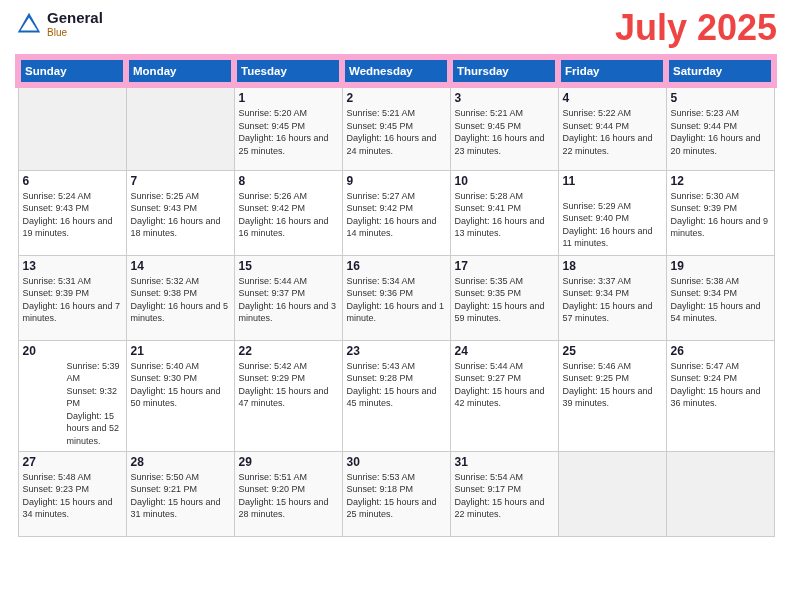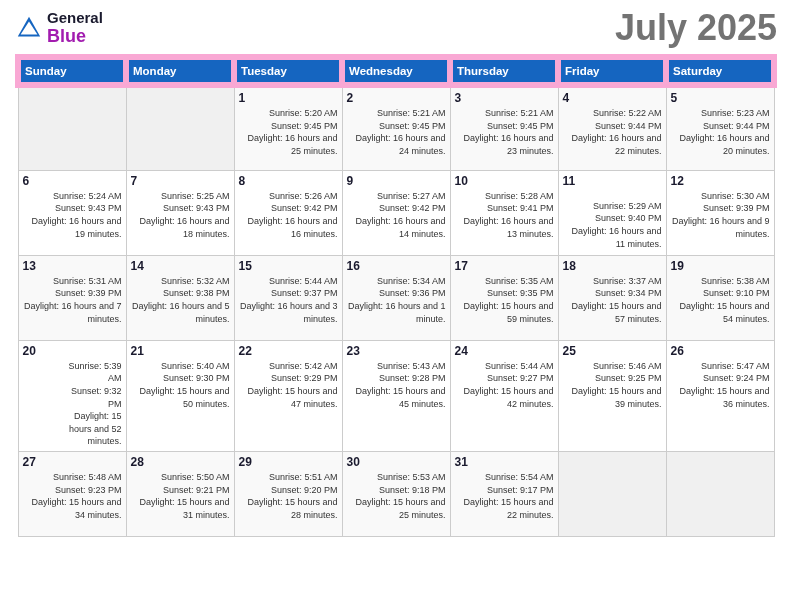--- a/index.html
+++ b/index.html
@@ -31,35 +31,35 @@
       display: flex;
       flex-direction: column;
       line-height: 1.1;
     }
     .logo-general {
       font-size: 15px;
       font-weight: bold;
       color: #1a1a2e;
     }
     .logo-blue {
-      font-size: 18px;
-      font-weight: bold;
-      color: #a21caf;
+      font-size: 10px;
+      font-weight: normal;
+      color: #a16207;
     }
     .logo-icon {
       width: 28px;
       height: 28px;
     }
     .title-area {
       text-align: right;
     }
     .month-title {
       font-size: 36px;
       font-weight: bold;
-      color: #737373;
+      color: #ef4444;
       line-height: 1;
     }
     .location {
       font-size: 14px;
       color: #333;
       margin-top: 2px;
     }
     .calendar {
       width: 100%;
       border-collapse: collapse;
@@ -90,21 +90,20 @@
       font-size: 12px;
       font-weight: bold;
       color: #1a1a2e;
       display: block;
       margin-bottom: 2px;
     }
     .day-info {
       font-size: 9px;
       color: #333;
       line-height: 1.4;
-      text-align: right;
     }
     .empty-cell {
       background: #f0f0f0 !important;
     }
   </style>
 </head>
 <body>
 
 <div class="page">
   <div class="header">
@@ -247,21 +246,21 @@
           </td>
           <td>
             <span class="day-number">18</span>
             <div class="day-info" style="white-space: pre-line;">Sunrise: 3:37 AM
 Sunset: 9:34 PM
 Daylight: 15 hours and 57 minutes.</div>
           </td>
           <td>
             <span class="day-number">19</span>
             <div class="day-info" style="white-space: pre-line;">Sunrise: 5:38 AM
-Sunset: 9:10 PM
+Sunset: 9:34 PM
 Daylight: 15 hours and 54 minutes.</div>
           </td>
         </tr>
         <tr>
           <td>
             <span class="day-number">20</span>
             <div class="day-info" style="white-space: pre-line; margin-left: 44px;">Sunrise: 5:39 AM
 Sunset: 9:32 PM
 Daylight: 15 hours and 52 minutes.</div>
           </td>

